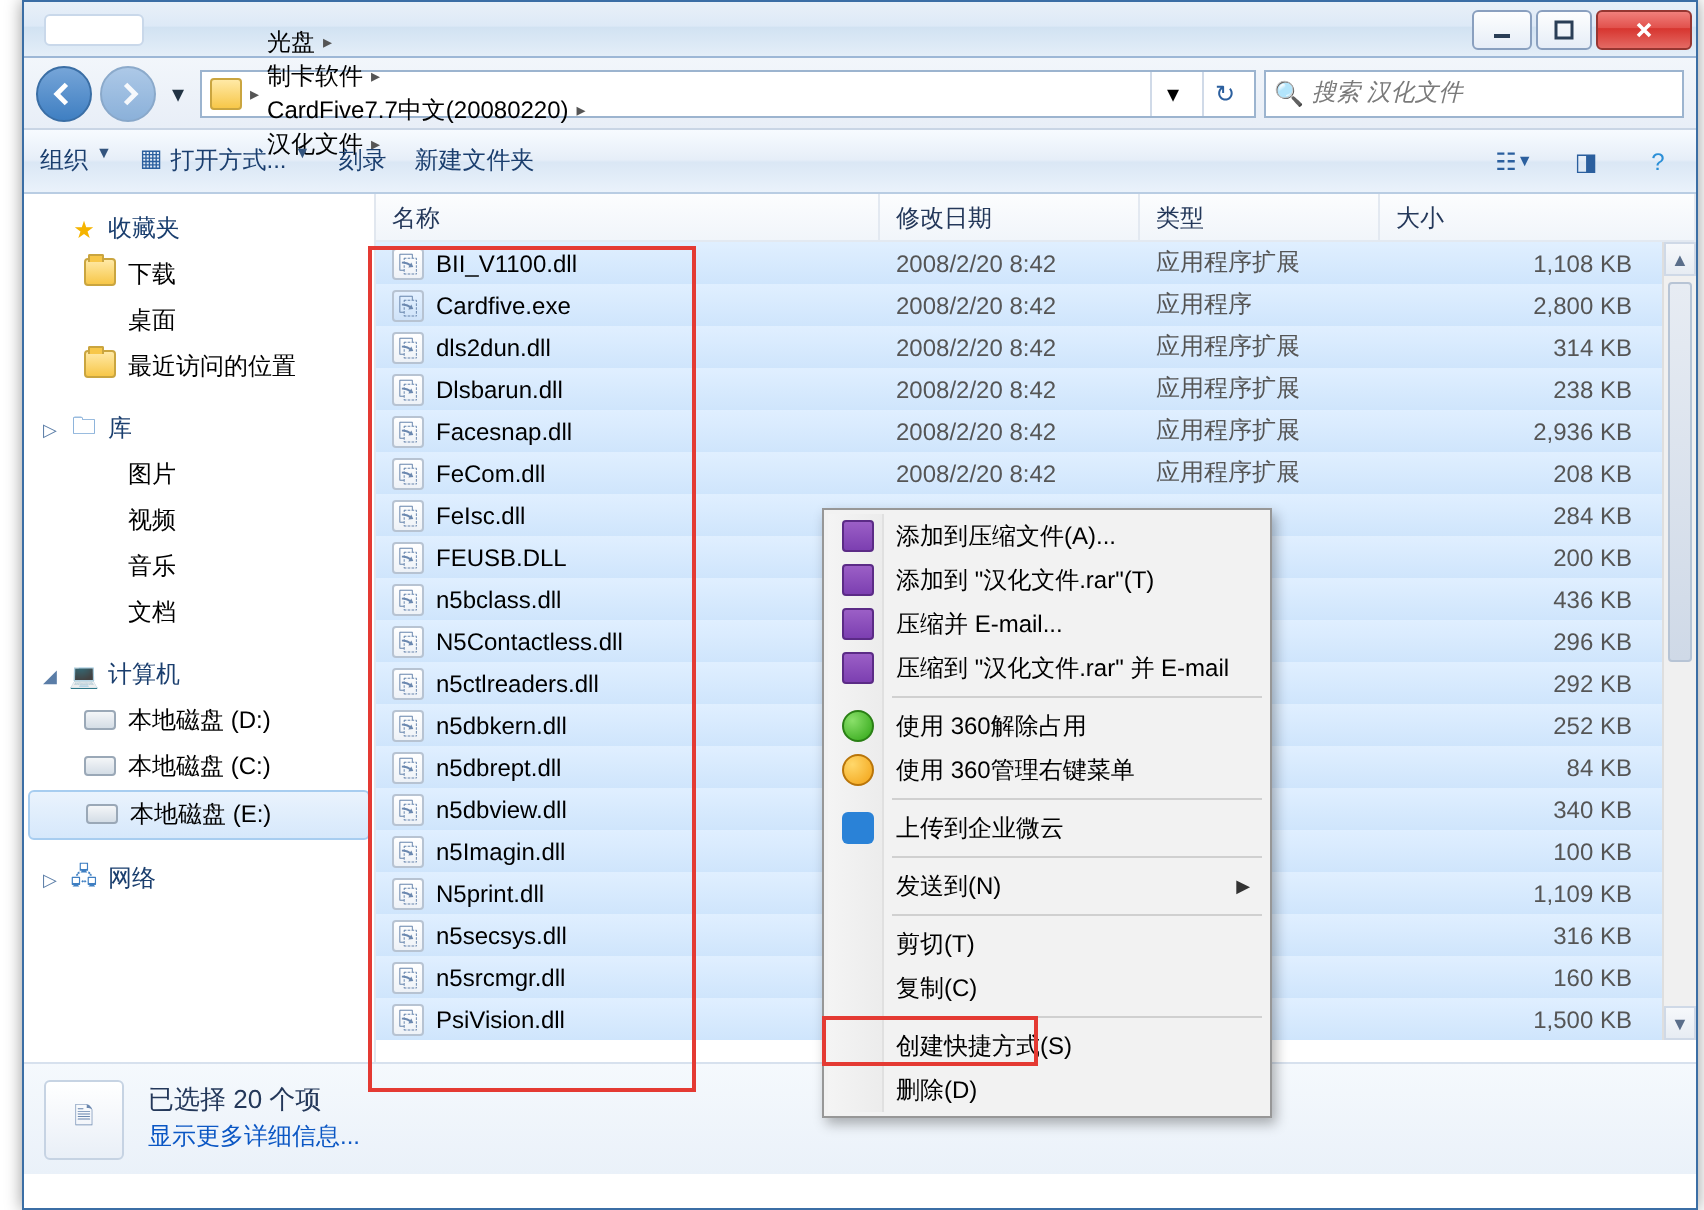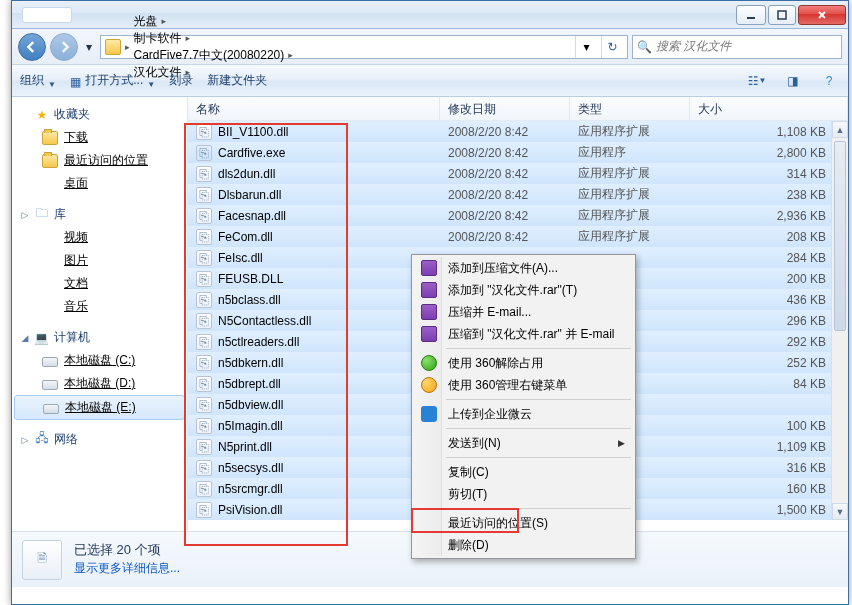--- a/index.html
+++ b/index.html
@@ -26,32 +26,32 @@
 .address .fico { width: 16px; height: 16px; background: linear-gradient(#ffe9a6,#f7c749); border:1px solid #caa53f; border-radius:2px;}
 .crumb { display: flex; align-items: center; gap: 4px; }
 .crumb span { color: #000; }
 .crumb .chev { color: #555; font-size: 9px; }
 .addr-btn { width: 22px; height: 22px; display:flex; align-items:center; justify-content:center; border-left:1px solid #d0dae8;}
 .searchbox { width: 210px; height: 24px; background: #fff; border: 1px solid #9cb4cf; display: flex; align-items: center; padding: 0 4px; color: #7a7a7a; font-style: italic; }
 .searchbox .mag { margin-right: 4px; color:#2b5f9e; font-style: normal; }
 
 
 .toolbar { height: 32px; background: linear-gradient(#f7fbff,#e6eef8 48%,#dae7f5 52%,#eaf2fb); border-bottom: 1px solid #b9cde3; display: flex; align-items: center; padding: 0 8px; gap: 14px; color: #1a3e6e; }
-.toolbar .tb { display: flex; align-items: flex-end; gap: 4px; cursor: default; }
+.toolbar .tb { display: flex; align-items: flex-start; gap: 4px; cursor: default; }
 .toolbar .tb .dd { font-size: 8px; color: #33547e; }
 .toolbar .spacer { flex: 1; }
 .toolbar .vicon { width: 22px; height: 20px; border: 1px solid transparent; display: flex; align-items:center; justify-content:center; color:#2b5f9e; }
 
 
 .body { display: flex; height: 434px; }
 .sidebar { width: 176px; border-right: 1px solid #e1e7ef; padding: 6px 2px; overflow: hidden; }
 .side-group { margin-bottom: 8px; }
 .side-head { display: flex; align-items: center; gap: 4px; padding: 3px 6px; color: #1a3e6e; }
 .side-head .tri { font-size: 9px; color: #5a7da7; width: 10px; text-align:center;}
-.side-item { display: flex; align-items: center; gap: 6px; padding: 3px 6px 3px 28px; color: #000; text-decoration: underline; }
+.side-item { display: flex; align-items: flex-start; gap: 6px; padding: 3px 6px 3px 28px; color: #000; }
 .side-item.sel { background: linear-gradient(#eaf3fd,#d6e8fb); border: 1px solid #a7cdf0; border-radius: 3px; }
 .ico { width: 16px; height: 16px; display:inline-flex; align-items:center; justify-content:center; }
 .ico.star { color:#f5b400; }
 .ico.folder { width:16px;height:14px;background:linear-gradient(#ffe9a6,#f7c749);border:1px solid #caa53f;border-radius:2px; position:relative;}
 .ico.folder::before{content:"";position:absolute;top:-3px;left:1px;width:6px;height:3px;background:#f7c749;border:1px solid #caa53f;border-bottom:none;border-radius:1px 1px 0 0;}
 .ico.drive { width:16px;height:10px;background:linear-gradient(#f4f6f8,#d4dde6);border:1px solid #9aa8b7;border-radius:2px;margin-top:3px;}
 .ico.desk { color:#3f7fc2; }
 .ico.lib { color:#3f7fc2; }
 .ico.net { color:#3f7fc2; }
 .ico.music{ color:#2a82d7; }
@@ -64,21 +64,21 @@
 .c-name { width: 252px; }
 .c-date { width: 130px; }
 .c-type { width: 120px; }
 .c-size { flex: 1; }
 .rows { overflow:hidden; position:relative; }
 .row { height: 21px; display:flex; align-items:center; }
 .row.sel { background: linear-gradient(#e0efff,#cfe5fc); }
 .row > div { padding: 0 8px; white-space: nowrap; overflow: hidden; }
 .row .c-name { display:flex; align-items:center; gap:6px; color:#000;}
 .row .c-date, .row .c-type, .row .c-size { color:#555; }
-.row .c-size { text-align:right; padding-right:22px;}
+.row .c-size { text-align:right; padding-right:32px;}
 .fileico { width:16px;height:16px;border:1px solid #b7c3d2;border-radius:2px;background:linear-gradient(#fff,#eef2f7);display:flex;align-items:center;justify-content:center;color:#6b88af; }
 .fileico.exe { background:linear-gradient(#e3f0ff,#cfe3f9); }
 .red-box-selection { position: absolute; left: 184px; top: 123px; width: 164px; height: 423px; border: 2px solid #e43a33; pointer-events: none; }
 
 
 .ctx { position: absolute; left: 411px; top: 254px; width: 225px; background: #f2f2f2; border: 1px solid #979797; box-shadow: 2px 3px 6px rgba(0,0,0,0.3); padding: 2px; }
 .ctx .gutter { position:absolute; left:2px; top:2px; bottom:2px; width:28px; background:linear-gradient(90deg,#f4f4f4,#ececec); border-right:1px solid #e0e0e0;}
 .ctx-item { position:relative; height: 22px; display:flex; align-items:center; padding-left: 34px; padding-right: 18px; color:#000; }
 .ctx-item .ci { position:absolute; left:6px; width:18px; height:18px; display:flex; align-items:center; justify-content:center; }
 .ctx-sep { height: 1px; background:#e0e0e0; margin: 3px 2px 3px 32px; border-top:1px solid #d0d0d0;}
@@ -202,68 +202,68 @@
             <span class="tri"></span>
             <span class="ico star">★</span>
             <span>收藏夹</span>
           </div>
         <div id="sb-fav">
             <div class="side-item">
               <span class="ico folder"></span>
               <span>下载</span>
             </div>
             <div class="side-item">
+              <span class="ico desk"></span>
+              <span>桌面</span>
+            </div>
+            <div class="side-item">
               <span class="ico folder"></span>
               <span>最近访问的位置</span>
-            </div>
-            <div class="side-item">
-              <span class="ico desk"></span>
-              <span>桌面</span>
             </div>
           </div>
       </div>
       <div class="side-group">
         <div class="side-head">
             <span class="tri">▷</span>
             <span class="ico lib">🗀</span>
             <span>库</span>
           </div>
         <div id="sb-lib">
             <div class="side-item">
               <span class="ico lib"></span>
+              <span>图片</span>
+            </div>
+            <div class="side-item">
+              <span class="ico lib"></span>
               <span>视频</span>
             </div>
             <div class="side-item">
-              <span class="ico lib"></span>
-              <span>图片</span>
+              <span class="ico music"></span>
+              <span>音乐</span>
             </div>
             <div class="side-item">
               <span class="ico doc"></span>
               <span>文档</span>
-            </div>
-            <div class="side-item">
-              <span class="ico music"></span>
-              <span>音乐</span>
             </div>
           </div>
       </div>
       <div class="side-group">
         <div class="side-head">
             <span class="tri">◢</span>
             <span class="ico">💻</span>
             <span>计算机</span>
           </div>
         <div id="sb-comp">
             <div class="side-item">
               <span class="ico drive"></span>
+              <span>本地磁盘 (D:)</span>
+            </div>
+            <div class="side-item">
+              <span class="ico drive"></span>
               <span>本地磁盘 (C:)</span>
-            </div>
-            <div class="side-item">
-              <span class="ico drive"></span>
-              <span>本地磁盘 (D:)</span>
             </div>
             <div class="side-item sel">
               <span class="ico drive"></span>
               <span>本地磁盘 (E:)</span>
             </div>
           </div>
       </div>
       <div class="side-group">
         <div class="side-head">
             <span class="tri">▷</span>
@@ -398,20 +398,21 @@
             <div class="c-type"></div>
             <div class="c-size">84 KB</div>
           </div>
           <div class="row sel">
             <div class="c-name">
               <span class="fileico">⎘</span>
               <span>n5dbview.dll</span>
             </div>
             <div class="c-date"></div>
             <div class="c-type"></div>
+            <div class="c-size">340 KB</div>
           </div>
           <div class="row sel">
             <div class="c-name">
               <span class="fileico">⎘</span>
               <span>n5Imagin.dll</span>
             </div>
             <div class="c-date"></div>
             <div class="c-type"></div>
             <div class="c-size">100 KB</div>
           </div>
@@ -518,26 +519,26 @@
       </span>
       <span>上传到企业微云</span>
     </div>
     <div class="ctx-sep"></div>
     <div class="ctx-item">
       <span>发送到(N)</span>
       <span class="arrow">▶</span>
     </div>
     <div class="ctx-sep"></div>
     <div class="ctx-item">
+      <span>剪切(T)</span>
+    </div>
+    <div class="ctx-item">
       <span>复制(C)</span>
     </div>
-    <div class="ctx-item">
-      <span>剪切(T)</span>
-    </div>
     <div class="ctx-sep"></div>
     <div class="ctx-item">
-      <span>最近访问的位置(S)</span>
+      <span>创建快捷方式(S)</span>
     </div>
     <div class="ctx-item">
       <span>删除(D)</span>
     </div>
   </div>
 <div class="red-box-copy"></div>
 
 </body></html>

